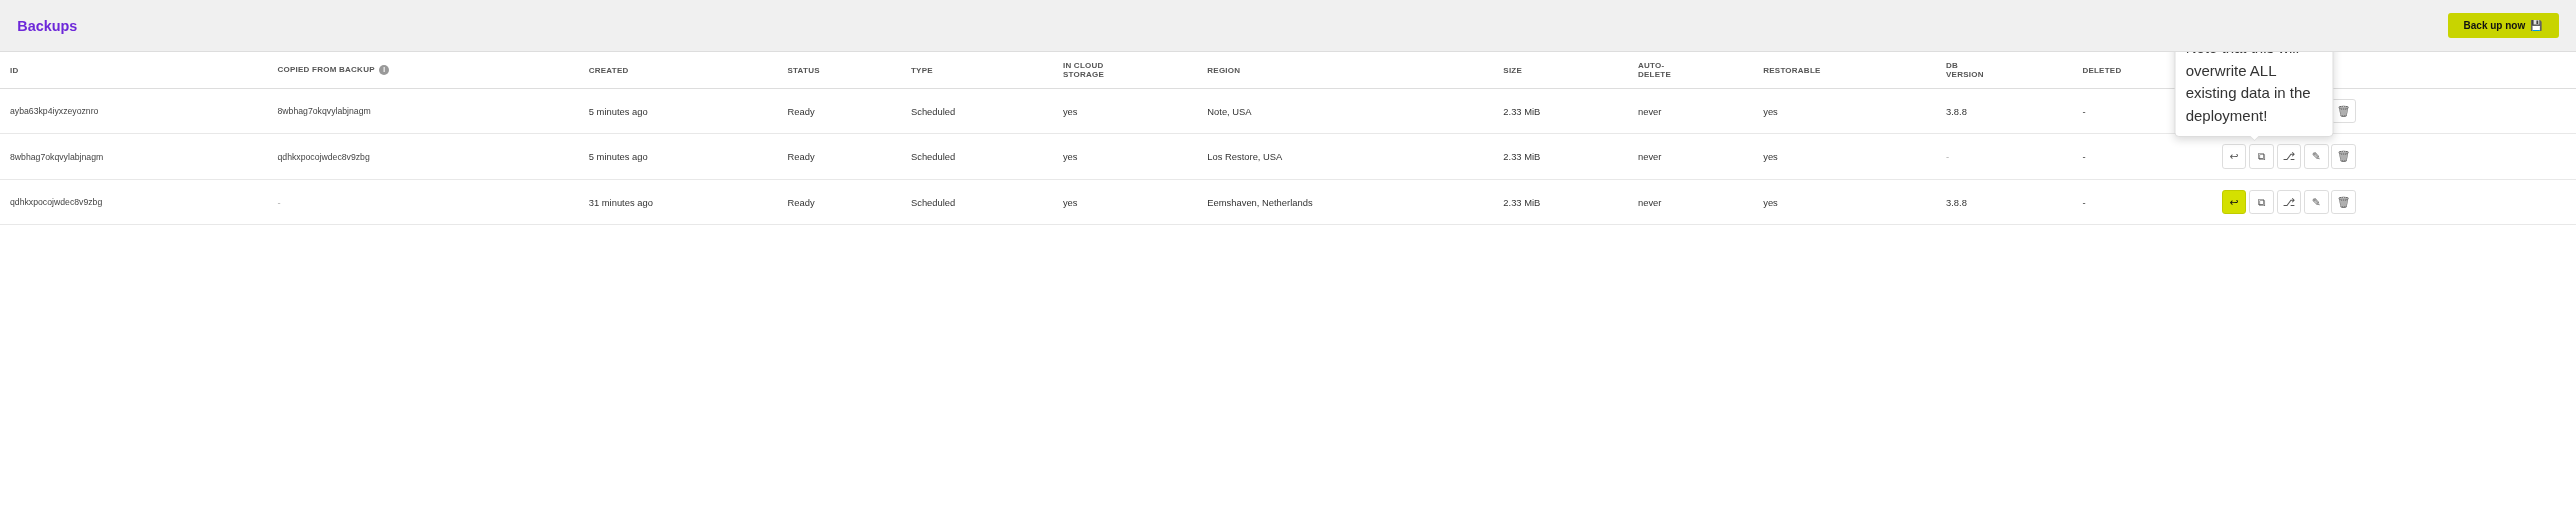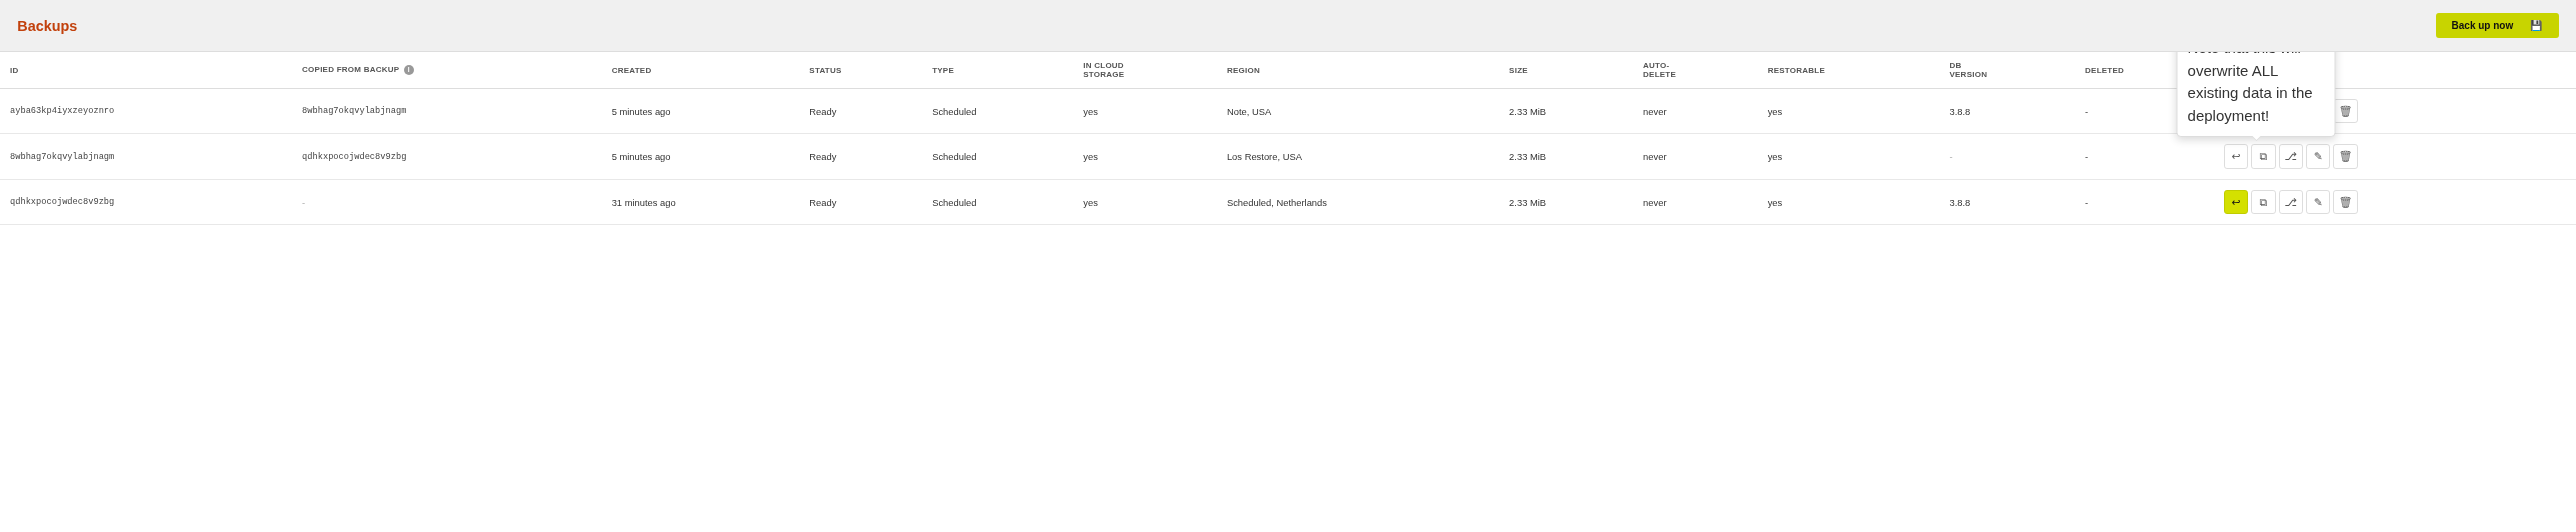--- a/index.html
+++ b/index.html
@@ -22,35 +22,35 @@
       align-items: center;
       justify-content: space-between;
       padding: 13px 17.3px;
       background: #f0f0f0;
       border-bottom: 0.7px solid #ddd;
     }
 
     .page-title {
       font-size: 14.4px;
       font-weight: 700;
-      color: #c2410c;
+      color: #6d28d9;
     }
 
     .backup-now-btn {
       background: #c8d400;
       border: none;
       border-radius: 2.9px;
       padding: 7.2px 16px;
       font-size: 10px;
       font-weight: 600;
       color: #111;
       cursor: pointer;
       display: flex;
       align-items: center;
-      gap: 17px;
+      gap: 5px;
     }
 
     
     .table-container {
       width: 100%;
       overflow-x: auto;
     }
 
     table {
       width: 100%;
@@ -93,21 +93,21 @@
     }
 
     td {
       padding: 10px 10px;
       color: #333;
       font-size: 9.4px;
       vertical-align: middle;
     }
 
     .id-cell {
-      font-family: Liberation Mono, monospace;
+      font-family: Liberation Sans, sans-serif;
       font-size: 8.7px;
       color: #444;
     }
 
     
     .actions-cell {
       display: flex;
       align-items: center;
       gap: 2.9px;
     }
@@ -278,21 +278,21 @@
           </td>
         </tr>
 
         <tr>
           <td class="id-cell">qdhkxpocojwdec8v9zbg</td>
           <td class="dash">-</td>
           <td>31 minutes ago</td>
           <td>Ready</td>
           <td>Scheduled</td>
           <td>yes</td>
-          <td>Scheduled, Netherlands</td>
+          <td>Eemshaven, Netherlands</td>
           <td>2.33 MiB</td>
           <td>never</td>
           <td>yes</td>
           <td>3.8.8</td>
           <td>-</td>
           <td>
             <div class="actions-cell">
               <button class="action-btn active" title="Restore">↩</button>
               <button class="action-btn" title="Copy">⧉</button>
               <button class="action-btn" title="Branch">⎇</button>

